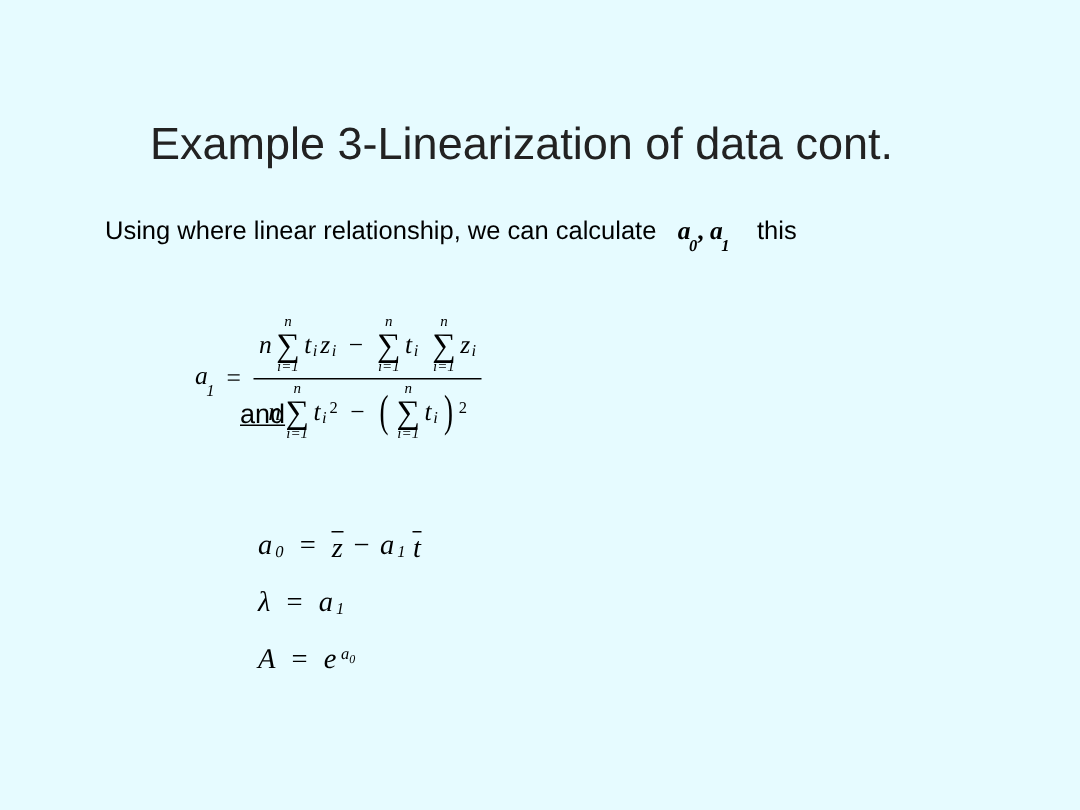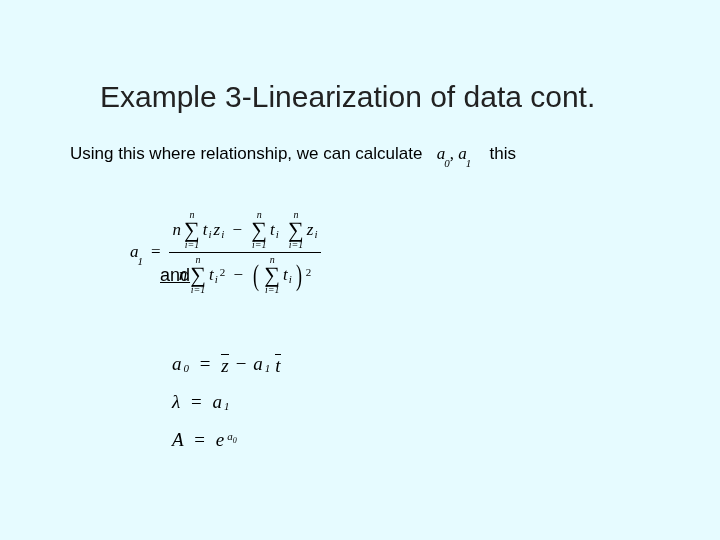--- a/index.html
+++ b/index.html
@@ -39,20 +39,21 @@
     display: block;
     margin-left: 90px;
     margin-top: 100px;
     font-size: 18px;
     text-decoration: underline;
   }
   .inline-math {
     font-family: "Times New Roman", Times, serif;
     font-style: italic;
     font-size: 17px;
+    font-weight: bold;
   }
   
   .a1-formula {
     position: absolute;
     left: 130px;
     top: 208px;
     font-family: "Times New Roman", Times, serif;
     font-style: italic;
     font-size: 17px;
     display: flex;
@@ -142,21 +143,21 @@
 </style>
 </head>
 <body>
 
 <div class="slide">
 
   <div class="title">Example 3-Linearization of data cont.</div>
 
   <div class="body-text">
     <span class="line1">
-      <span>Using this where relationship, we can calculate</span>
+      <span>Using where linear relationship, we can calculate</span>
       &nbsp;
       <span class="inline-math">
         <span>a</span><span class="sub">0</span><span style="font-style:normal">,</span>
         <span>a</span><span class="sub">1</span>
       </span>
       &nbsp;&nbsp;
       <span>this</span>
     </span>
   </div>
 

